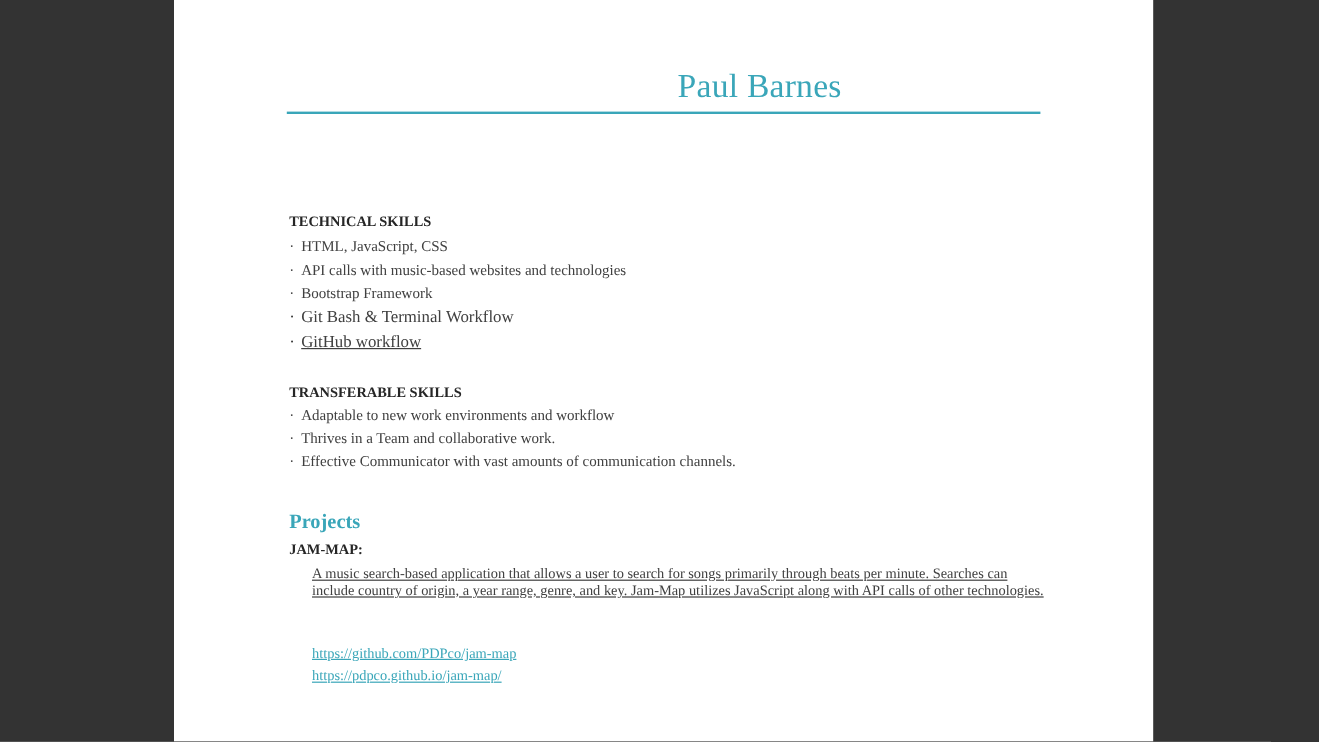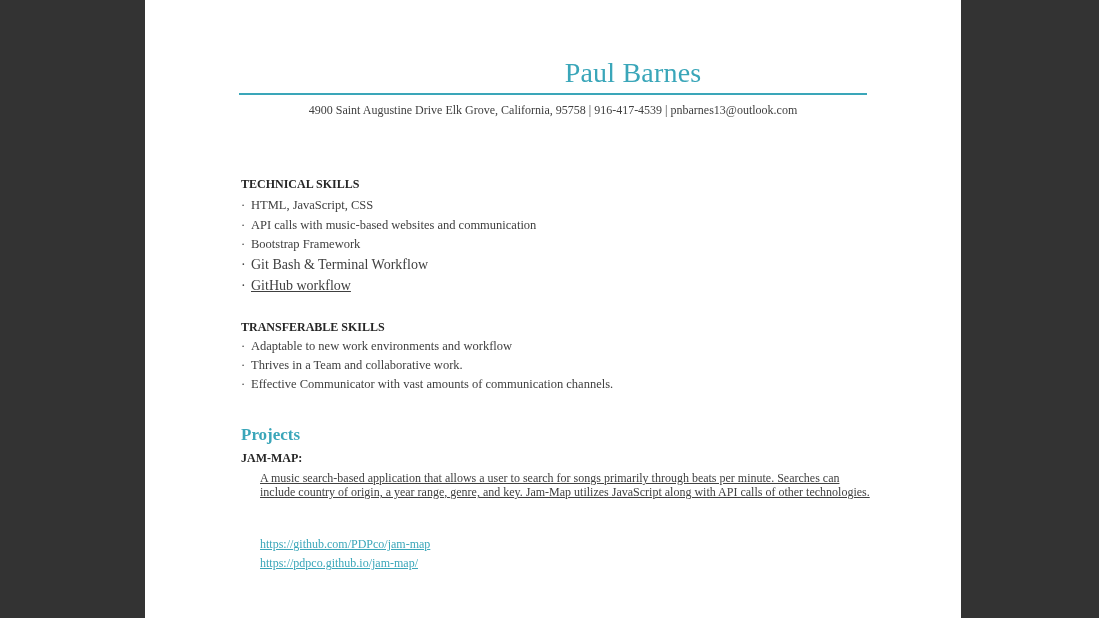--- a/index.html
+++ b/index.html
@@ -91,30 +91,29 @@
       text-align: right;
     }
   </style>
 </head>
 <body>
 
 <div class="page">
 
   <div class="abs name">Paul Barnes</div>
   <div class="rule"></div>
-  <div class="abs contact">4900 Saint Augustine Drive Elk Grove, California, 95758 | 916-417-4539 | pnbarnes13@outlook.com</div>
 
 
   <div class="abs sub-title" style="top:177px;">TECHNICAL SKILLS</div>
 
   <div class="abs bullet" style="top:198px;">
     <span class="dot">·</span><span>HTML, JavaScript, CSS</span>
   </div>
   <div class="abs bullet" style="top:218px;">
-    <span class="dot">·</span><span>API calls with music-based websites and communication</span>
+    <span class="dot">·</span><span>API calls with music-based websites and technologies</span>
   </div>
   <div class="abs bullet" style="top:237px;">
     <span class="dot">·</span><span>Bootstrap Framework</span>
   </div>
   <div class="abs bullet big" style="top:257px;">
     <span class="dot">·</span><span>Git Bash &amp; Terminal Workflow</span>
   </div>
   <div class="abs bullet big" style="top:278px;text-decoration:underline;">
     <span class="dot">·</span><span>GitHub workflow</span>
   </div>

